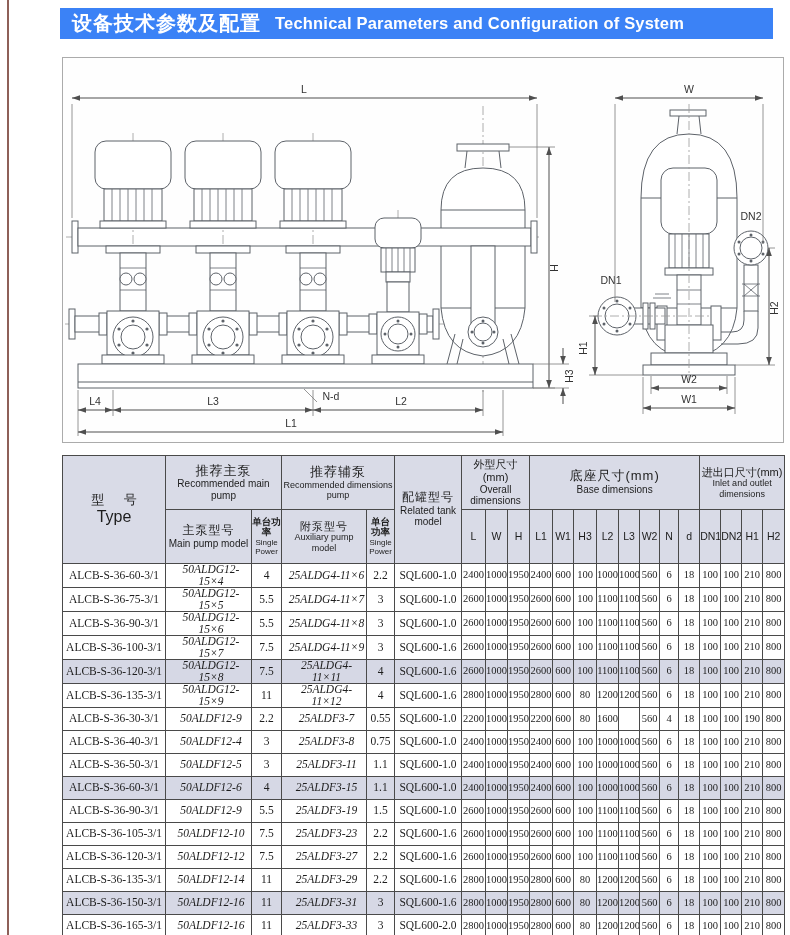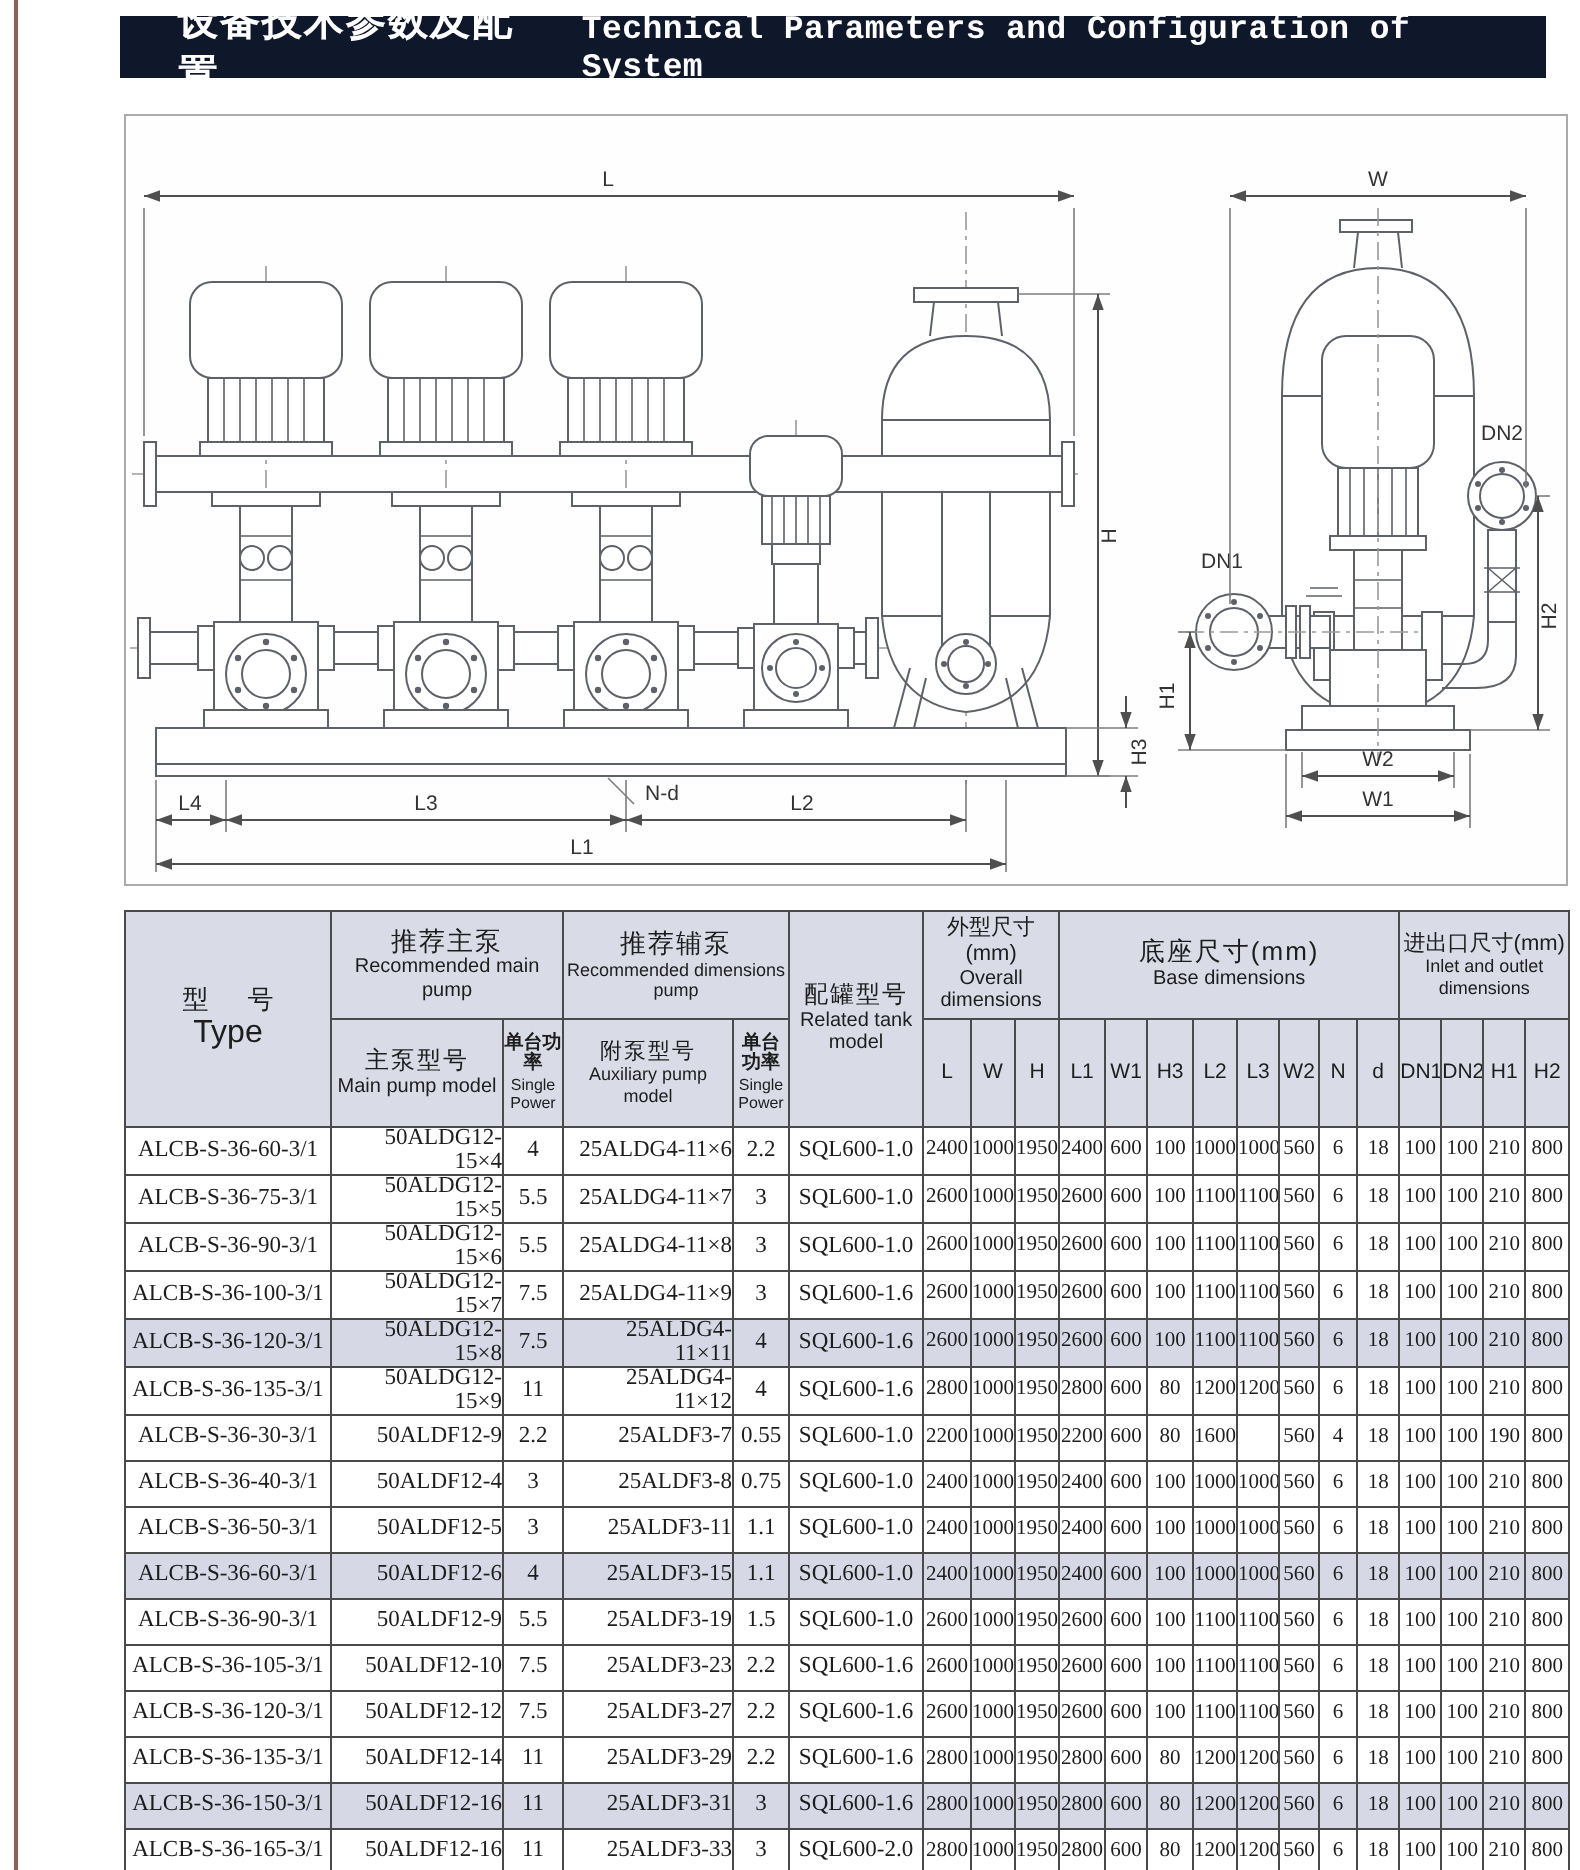--- a/index.html
+++ b/index.html
@@ -1,23 +1,23 @@
 <!DOCTYPE html>
 <html><head>
 <meta charset="utf-8">
 <style>
   html,body{margin:0;padding:0;background:#fff;}
   .page{position:relative;width:790px;height:935px;background:#fff;overflow:hidden;
         font-family:"Liberation Sans",sans-serif;}
   .left-rule{position:absolute;left:7px;top:0;width:2px;height:935px;background:#8e6058;}
   
-  .titlebar{position:absolute;left:60px;top:8px;width:713px;height:31px;background:#0f172a;
-            display:flex;align-items:center;gap:14px;padding-left:29px;box-sizing:border-box;}
+  .titlebar{position:absolute;left:60px;top:8px;width:713px;height:31px;background:#3b82f6;
+            display:flex;align-items:center;gap:14px;padding-left:12px;box-sizing:border-box;}
   .titlebar .zh{color:#fff;font-weight:bold;font-size:20px;letter-spacing:1px;}
-  .titlebar .en{color:#fff;font-weight:bold;font-size:16.5px;letter-spacing:0.2px;font-family:Liberation Mono, monospace;}
+  .titlebar .en{color:#fff;font-weight:bold;font-size:16.5px;letter-spacing:0.2px;}
   
   .drawpanel{position:absolute;left:62px;top:57px;width:722px;height:386px;background:#fefefe;
              border:1px solid #ababab;box-sizing:border-box;}
   svg{display:block;}
   .ol{stroke:#5d6269;fill:none;stroke-width:1;}
   .olf{stroke:#5d6269;fill:#ffffff;stroke-width:1;}
   .fin{stroke:#5d6269;fill:none;stroke-width:0.8;}
   .cl{stroke:#9a9a9a;fill:none;stroke-width:0.8;stroke-dasharray:9 3 2 3;}
   .dim{stroke:#4f4f4f;fill:none;stroke-width:1;}
   .ext{stroke:#7c7c7c;fill:none;stroke-width:0.8;}
@@ -32,21 +32,21 @@
   table.spec th{background:#d9dbe7;font-weight:normal;line-height:1.15;}
   .zh1{display:block;font-size:13px;letter-spacing:1px;}
   .zh-type{display:block;font-size:13px;letter-spacing:8px;text-indent:8px;}
   .en1{display:block;font-size:10px;}
   .en-sm{display:block;font-size:9px;}
   .zh-sm{display:block;font-size:9.5px;line-height:1.1;font-weight:bold;}
   .dimh{font-size:10.5px;}
   table.spec tbody tr{height:23px;}
   table.spec td{font-family:"Liberation Serif",serif;font-size:10.5px;line-height:1;}
   table.spec td.big{font-size:11.5px;}
-  table.spec td.al{text-align:right;padding-left:5px;}
+  table.spec td.al{text-align:center;padding-left:5px;font-style:italic;}
   table.spec tr.hl td{background:#d6d8e5;}
 </style>
 </head>
 <body>
 
 <div class="page">
   <div class="left-rule"></div>
 
   <div class="titlebar">
     <span class="zh">设备技术参数及配置</span>

